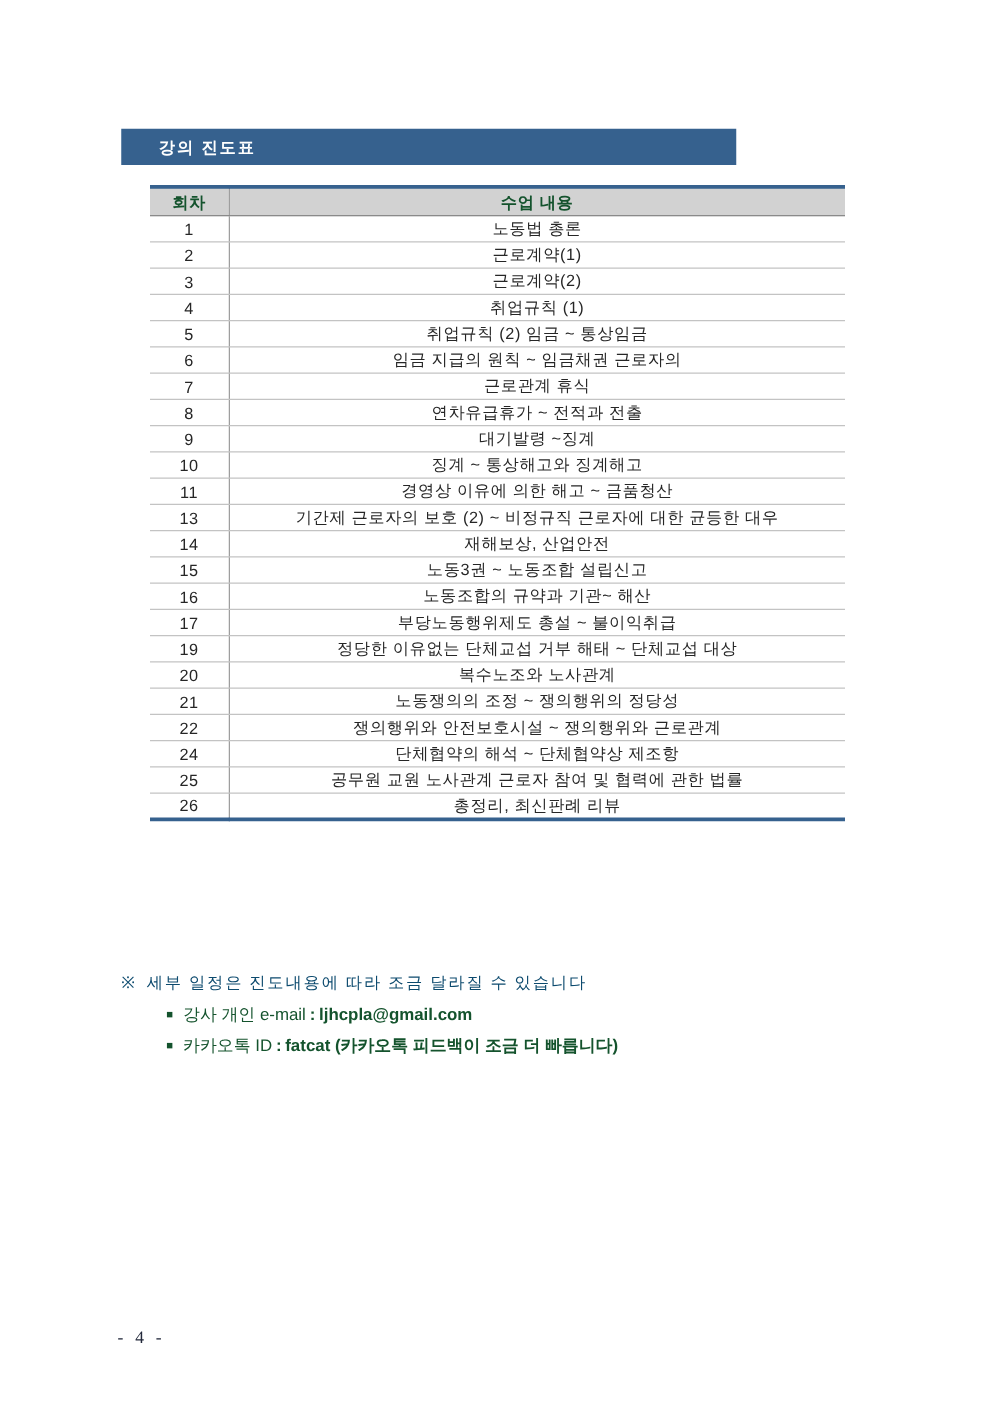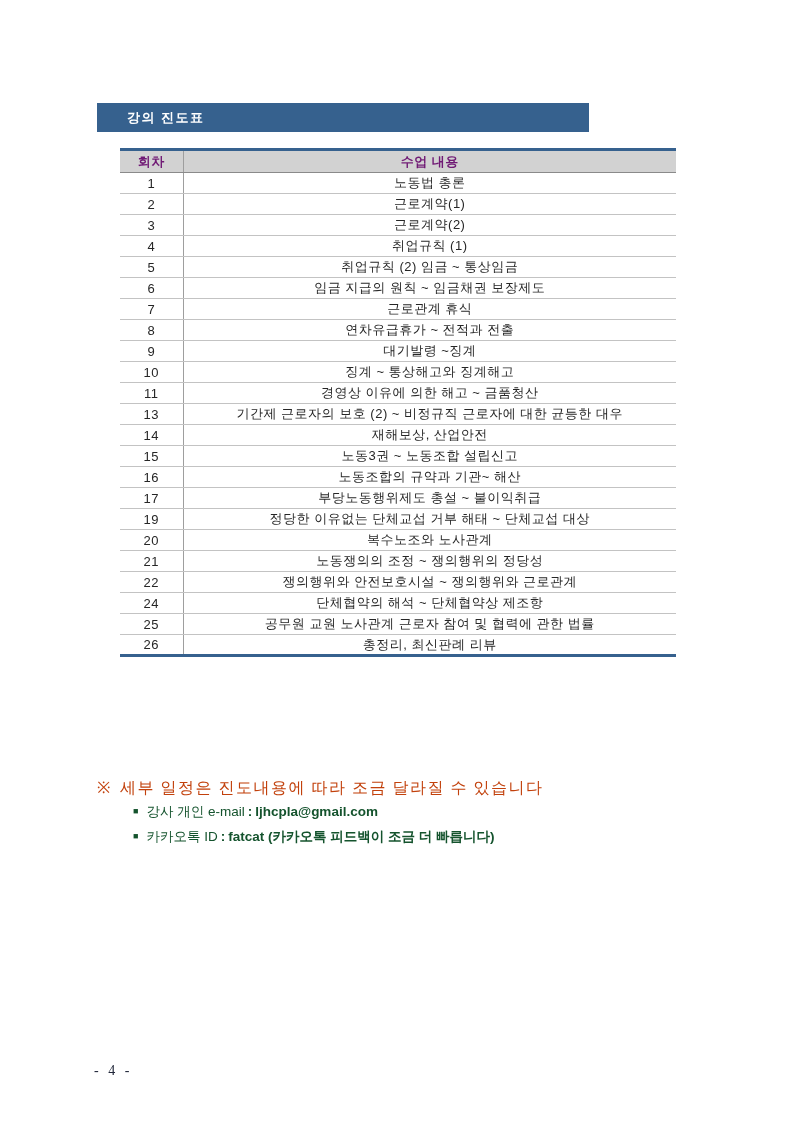--- a/index.html
+++ b/index.html
@@ -35,21 +35,21 @@
     table-layout:fixed;
     border-top:3px solid #36618E;
     border-bottom:3px solid #36618E;
     font-size:13px;
     color:#262626;
     letter-spacing:0.5px;
   }
   .schedule col.c1 { width:63px; }
   .schedule th {
     background:#D2D2D2;
-    color:#701a75;
+    color:#14532d;
     font-weight:bold;
     font-size:13px;
     height:23px;
     text-align:center;
     border-bottom:1px solid #8a8a8a;
   }
   .schedule td {
     height:21px;
     text-align:center;
     vertical-align:middle;
@@ -57,22 +57,22 @@
     overflow:hidden;
   }
   .schedule tbody tr:not(:last-child) td { border-bottom:1px solid #C3C3C3; }
   .schedule th:first-child,
   .schedule td:first-child { border-right:1px solid #9e9e9e; }
   
   .disclaimer {
     position:absolute;
     left:97px; top:776px;
     font-family:"Liberation Serif", serif;
-    font-size:16px;
-    color:#c2410c;
+    font-size:13px;
+    color:#0c4a6e;
     letter-spacing:1.5px;
     white-space:nowrap;
   }
   .disclaimer .mark { margin-right:8px; }
   .note-list {
     position:absolute;
     left:133px; top:799px;
     font-size:13.5px;
     color:#14532d;
   }
@@ -131,21 +131,21 @@
       <td>취업규칙 (1)</td>
     </tr>
 
     <tr>
       <td>5</td>
       <td>취업규칙 (2) 임금 ~ 통상임금</td>
     </tr>
 
     <tr>
       <td>6</td>
-      <td>임금 지급의 원칙 ~ 임금채권 보장제도</td>
+      <td>임금 지급의 원칙 ~ 임금채권 근로자의</td>
     </tr>
 
     <tr>
       <td>7</td>
       <td>근로관계 휴식</td>
     </tr>
 
     <tr>
       <td>8</td>
       <td>연차유급휴가 ~ 전적과 전출</td>

